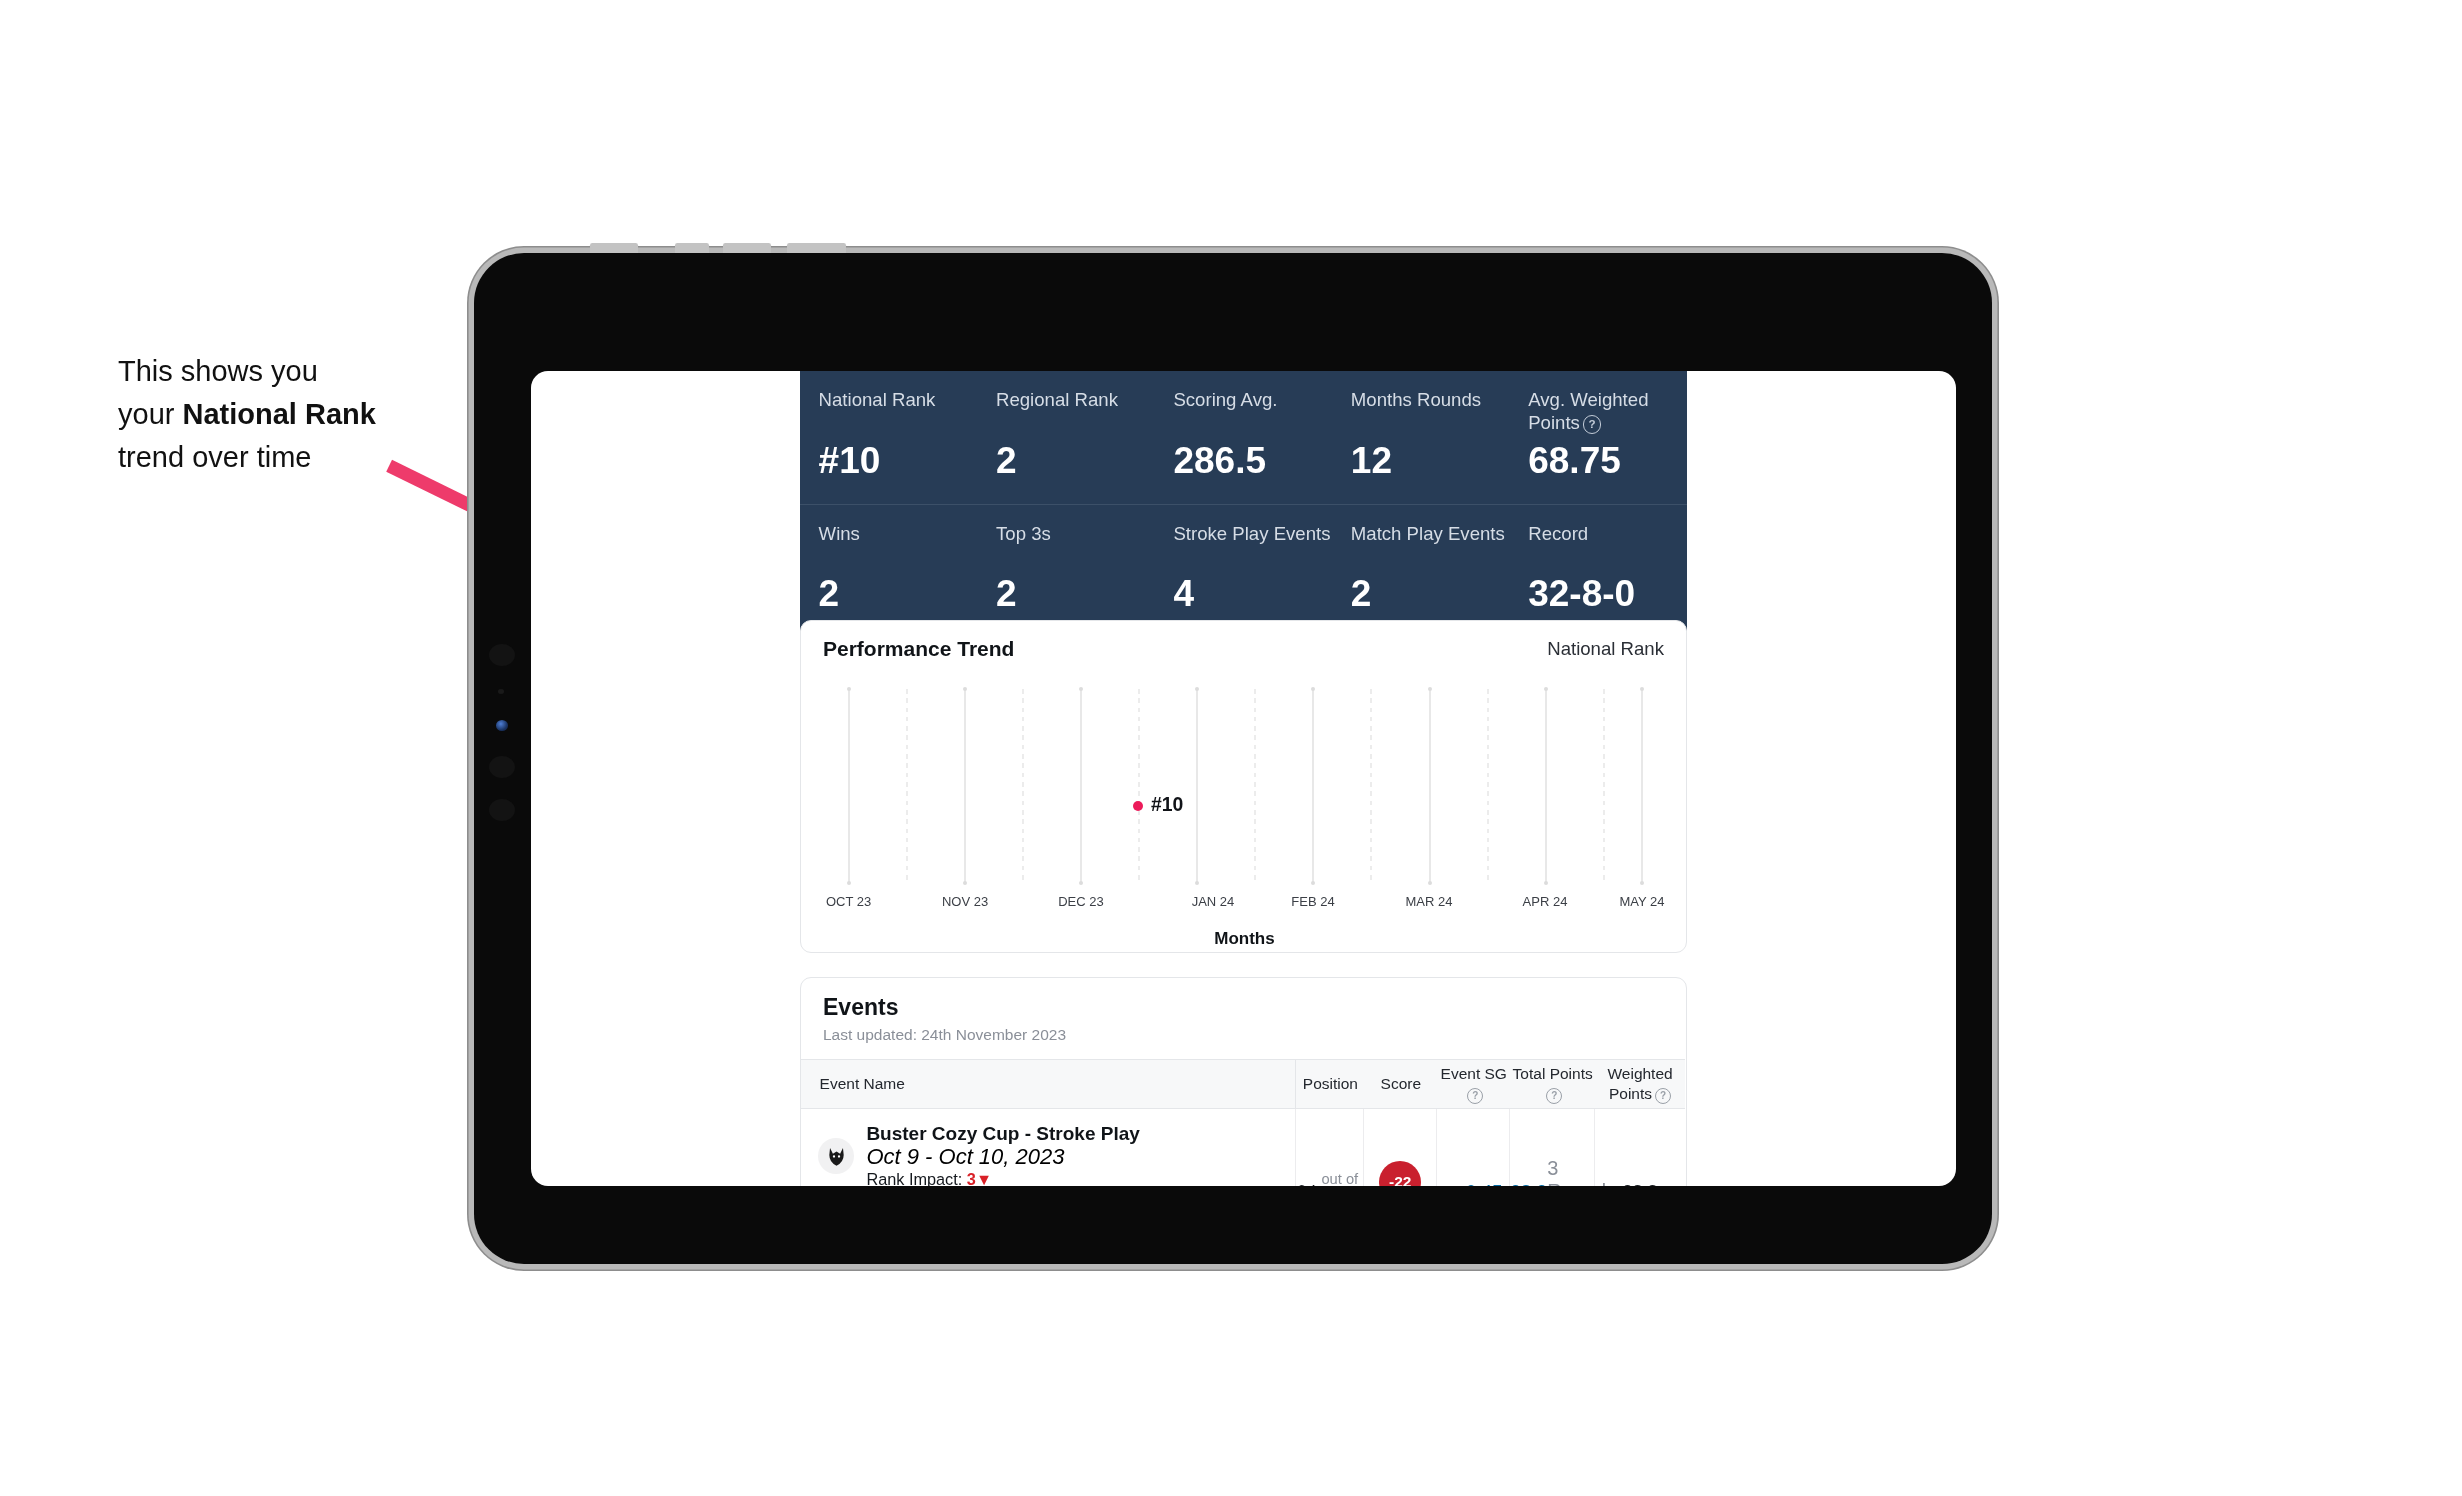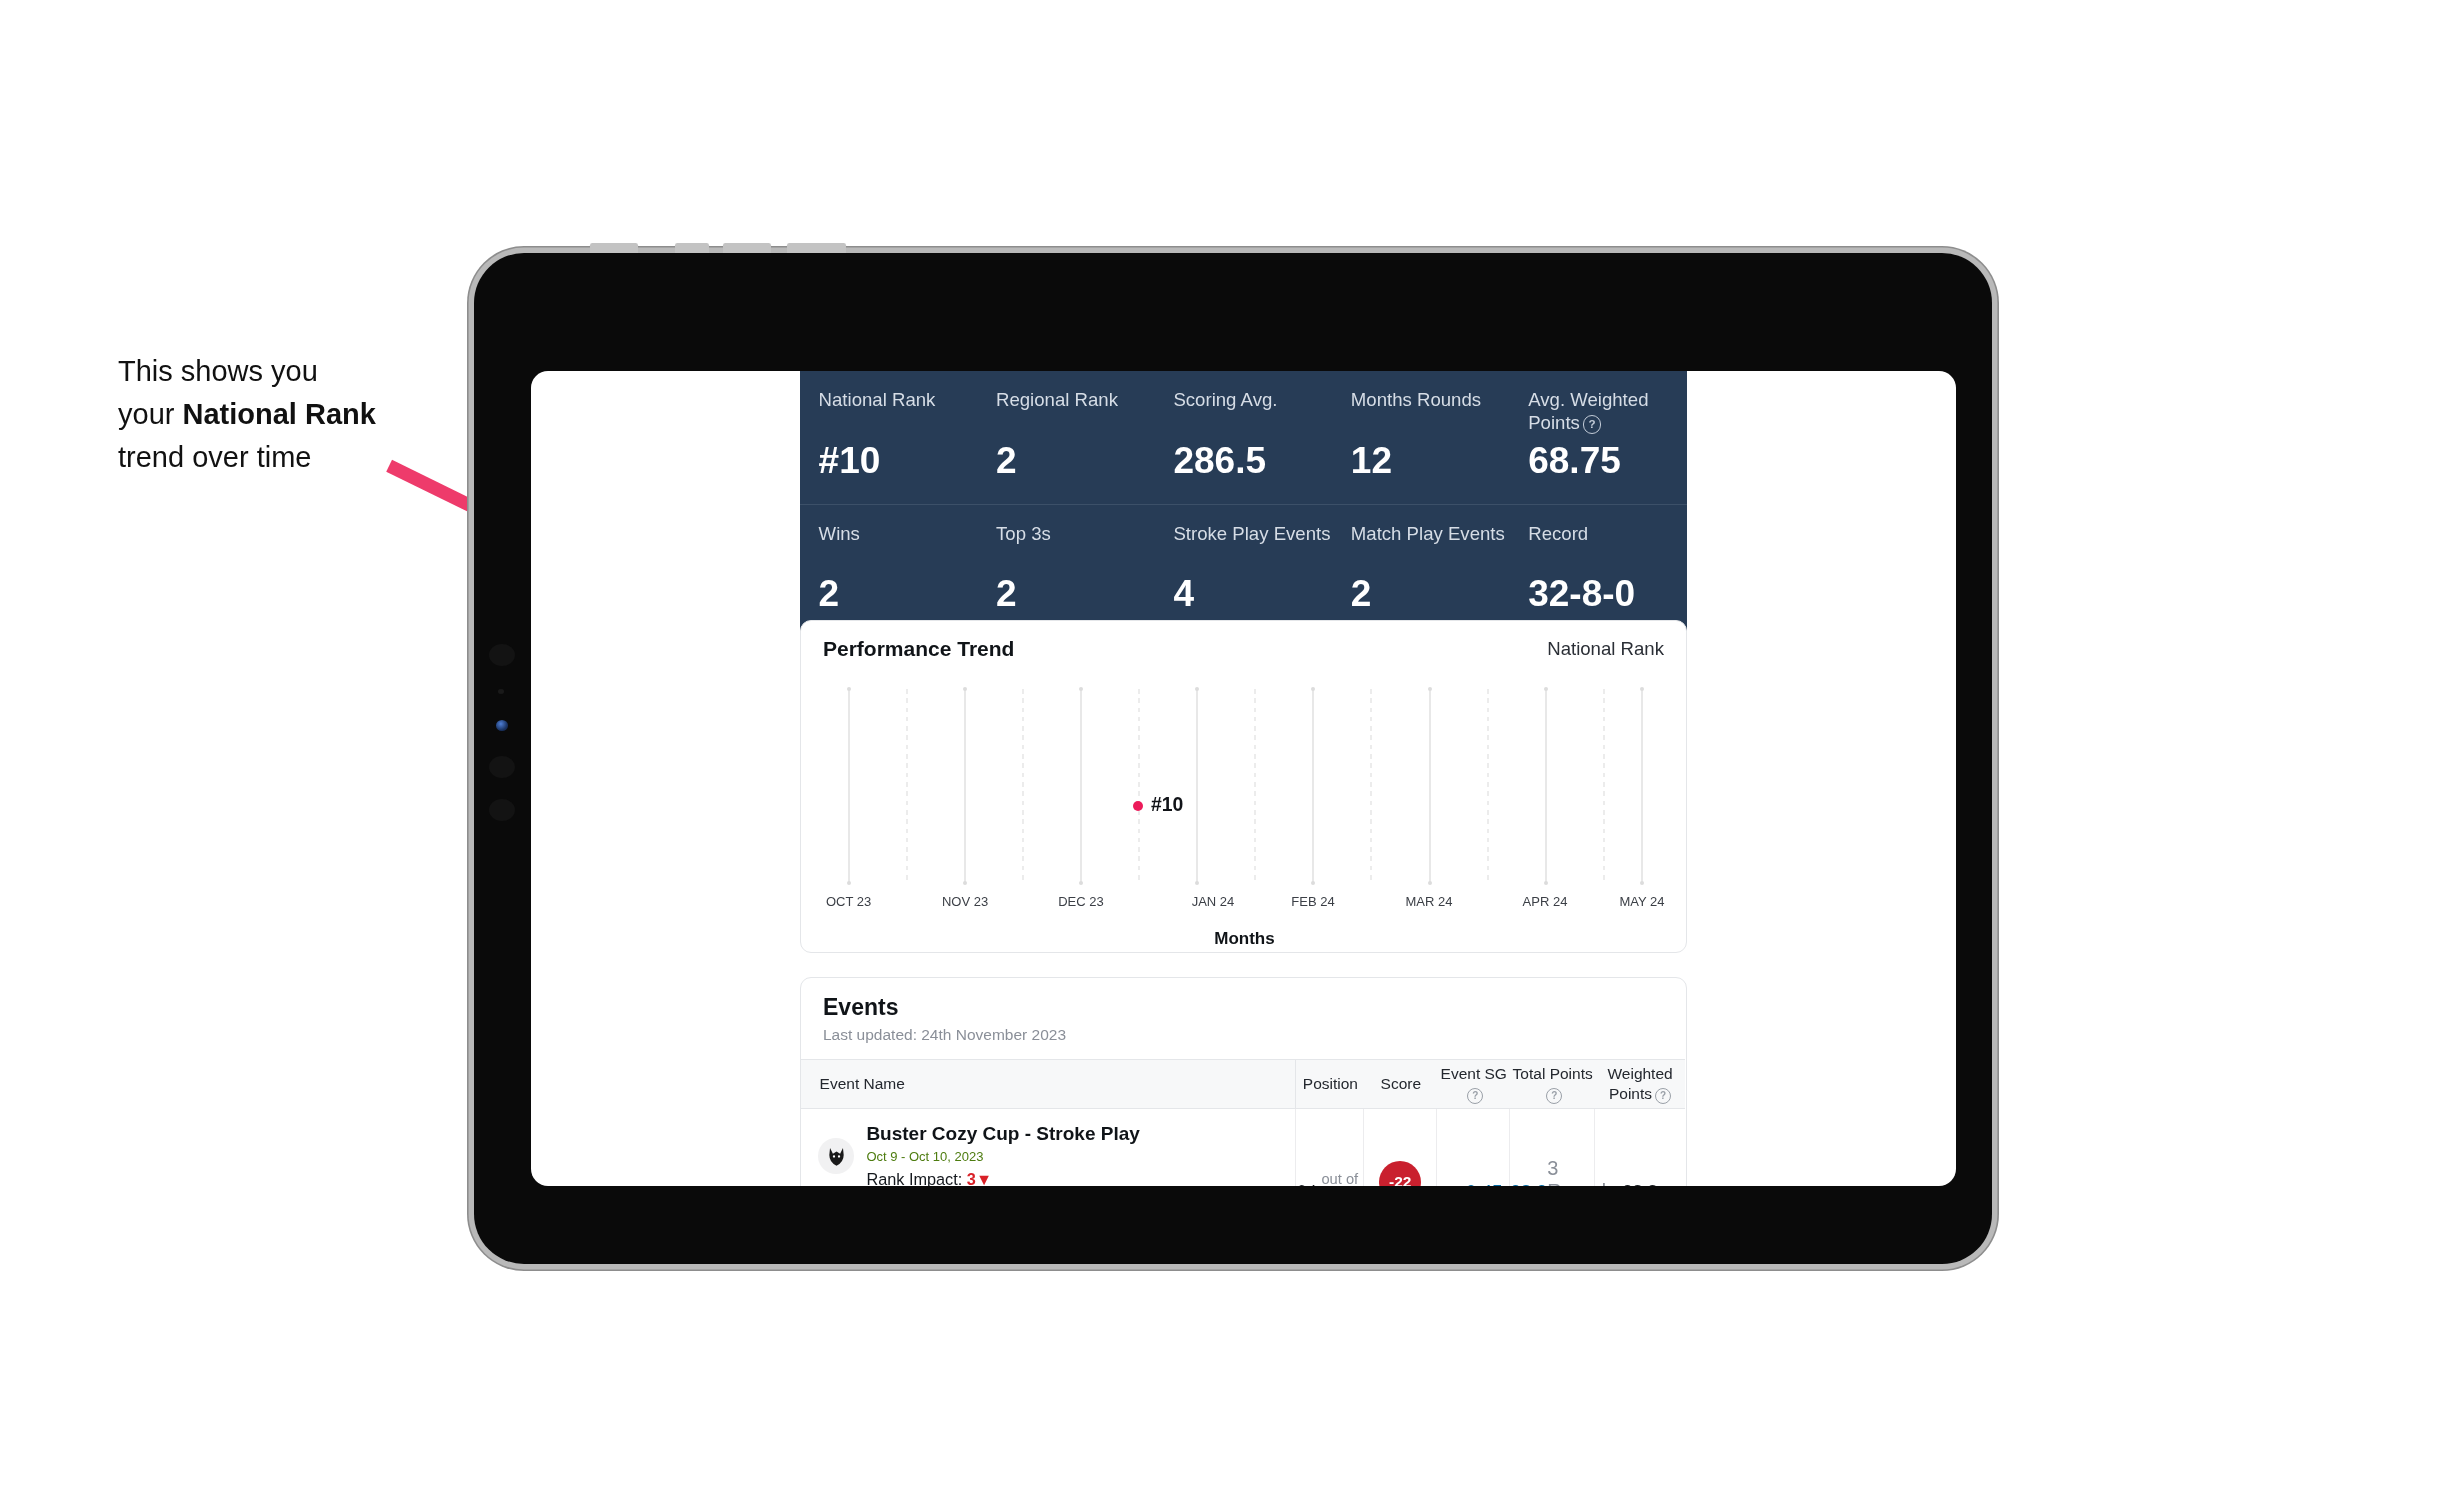--- a/index.html
+++ b/index.html
@@ -352,23 +352,24 @@
     flex: none;
     margin-right: 12.4px;
   }
   .ev-name {
     font-size: 19px;
     font-weight: bold;
     color: #101418;
     line-height: 23px;
   }
   .ev-dates {
-    font-size: 13px;
-    color: #4d7c0f;
+    font-size: 22px;
+    color: #000000;
     line-height: 23px;
+    font-style: italic;
   }
   .ev-rank {
     font-size: 16.3px;
     color: #14181d;
     line-height: 23px;
   }
   .ev-rank .impact { color: #d92027; font-weight: bold; }
   .pos-main { font-size: 18px; color: #14181d; }
   .pos-sub { font-size: 14.7px; color: #8a8f98; margin-top: 2.3px; }
   #score-badge {

